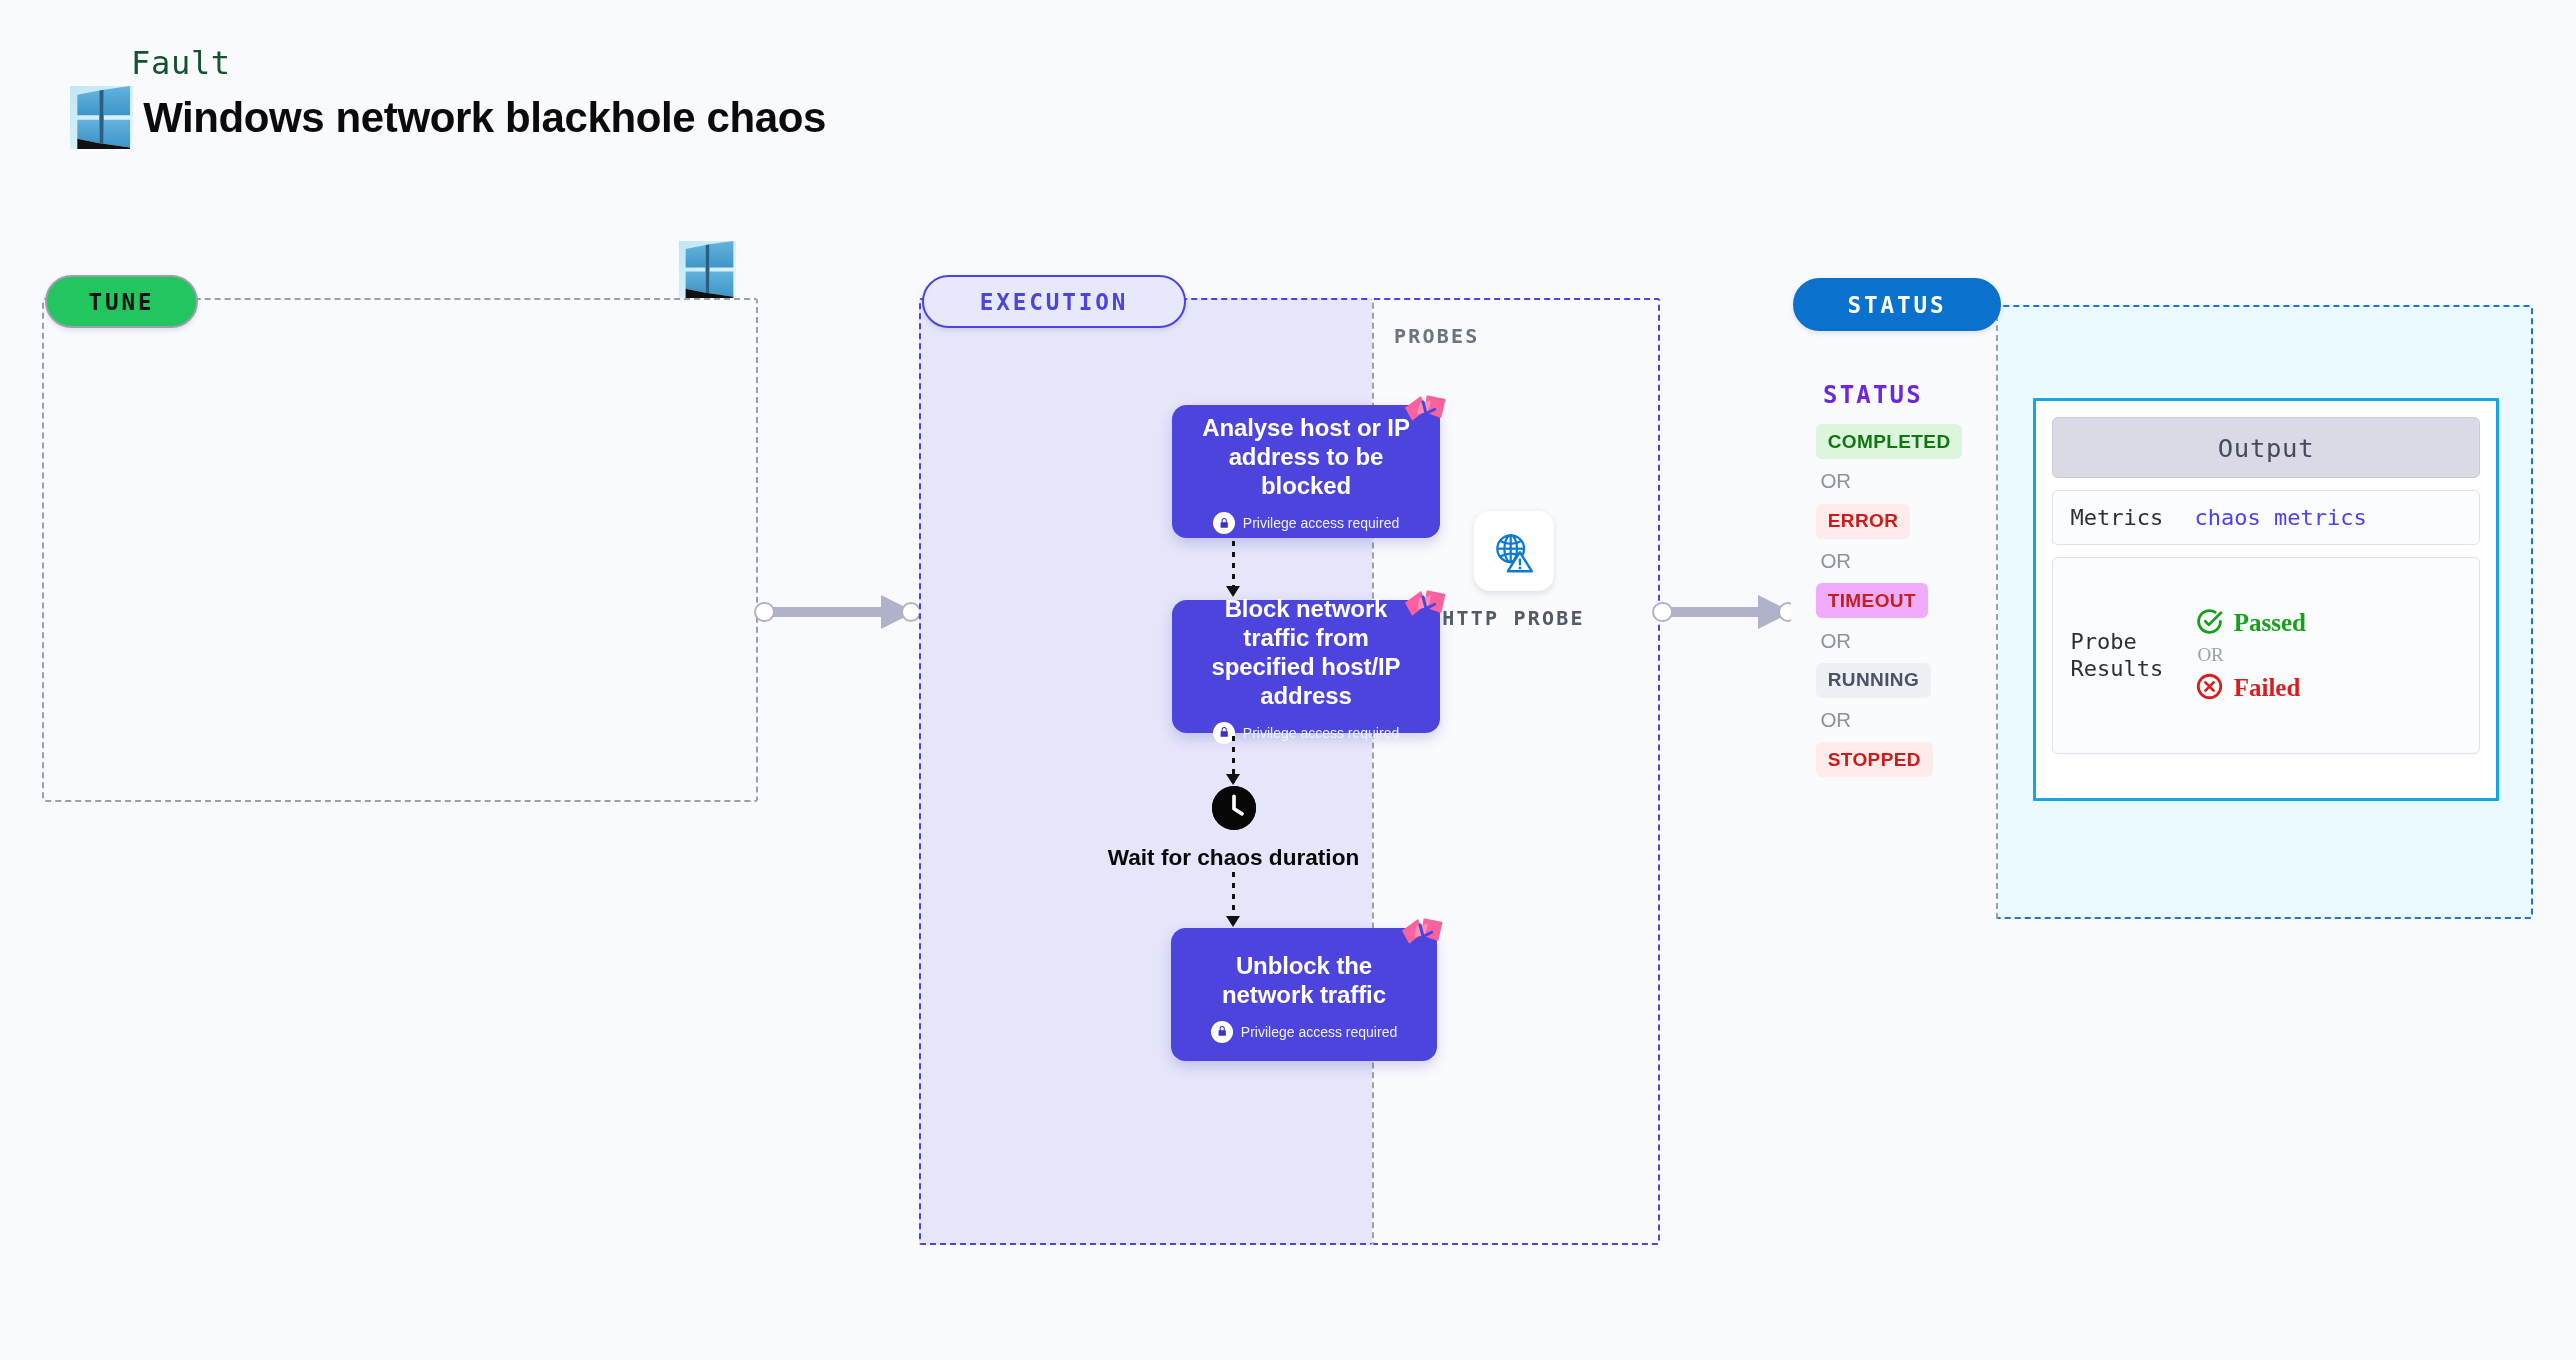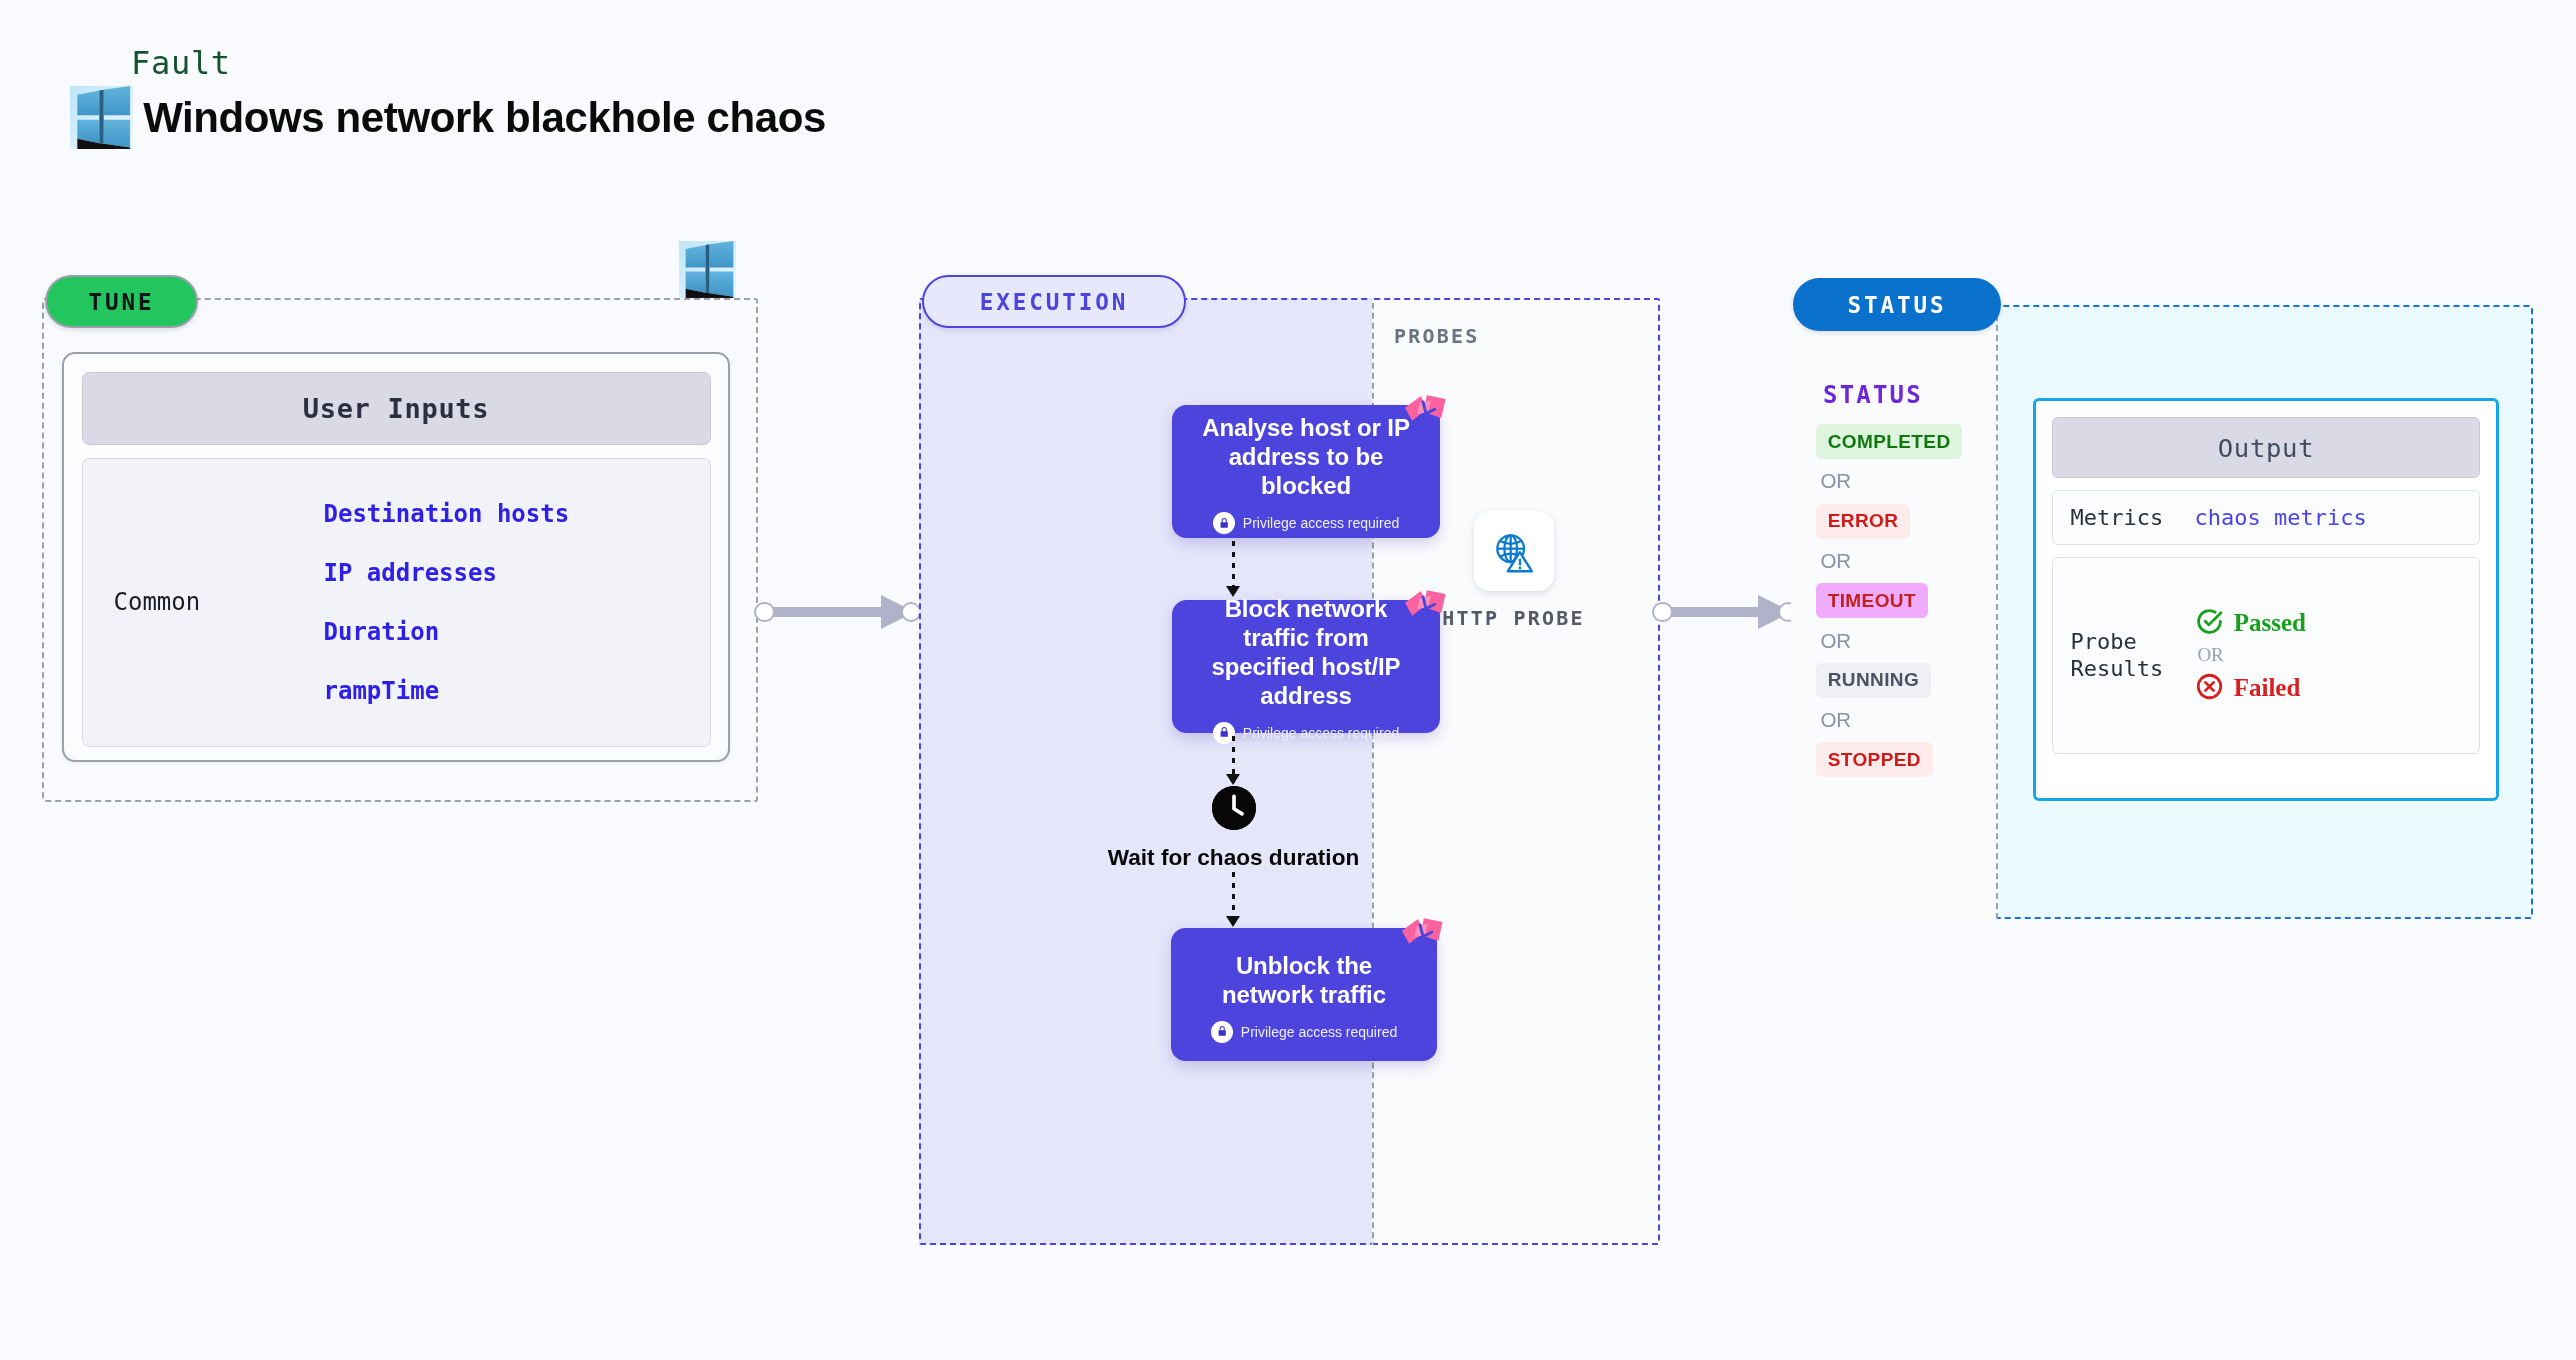--- a/index.html
+++ b/index.html
@@ -215,21 +215,21 @@
   }
   .or-text {
     font-size: 20.5px; color: #8d93a3; margin: 10.2px 0 10.2px 4.4px;
     font-family: "Liberation Sans", sans-serif;
   }
 
   
   .output-card {
     position: absolute; left: 2033px; top: 398px;
     width: 466px; height: 403px;
-    background: #fff; border: 3.7px solid #16a6e8; border-radius: 6px;
+    background: #fff; border: 3.7px solid #16a6e8; border-radius: 1px;
     padding: 16px;
   }
   .output-header {
     height: 61px; background: #d9dae6; border: 0.7px solid #c7c9d8; border-radius: 5.8px;
     display: flex; align-items: center; justify-content: center;
     font-family: "DejaVu Sans Mono", monospace;
     font-size: 25.6px; color: #454a5c; letter-spacing: 0.7px;
   }
   .out-row {
     margin-top: 11.7px; border: 0.7px solid #dfe1ea; border-radius: 5.8px;
@@ -326,32 +326,20 @@
       <rect width="86" height="86" fill="url(#wgbg2)"></rect>
       <polygon points="10,12 40,6 40,40 10,40" fill="url(#wgf2)"></polygon>
       <polygon points="46,5 82,0 82,40 46,40" fill="url(#wgf2)"></polygon>
       <polygon points="10,46 40,46 40,78 10,72" fill="url(#wgf2)"></polygon>
       <polygon points="46,46 82,46 82,84 46,79" fill="url(#wgf2)"></polygon>
       <polygon points="40,6 46,5 46,79 40,78" fill="#2a5f7f"></polygon>
       <polygon points="10,72 40,78 46,79 82,84 82,86 10,86" fill="#111"></polygon>
     </svg>
   </span>
 
-  <div class="tune-card">
-    <div class="ui-header">User Inputs</div>
-    <div class="ui-body">
-      <div class="ui-group-name">Common</div>
-      <div class="ui-params">
-        <div class="ui-param">Destination hosts</div>
-        <div class="ui-param">IP addresses</div>
-        <div class="ui-param">Duration</div>
-        <div class="ui-param">rampTime</div>
-      </div>
-    </div>
-  </div>
 
   <div class="conn conn-1">
     <div class="bar"></div>
     <div class="head"></div>
     <div class="dot l"></div>
     <div class="dot r"></div>
   </div>
 
   <div class="exec-panel"></div>
   <div class="probes-panel"></div>

